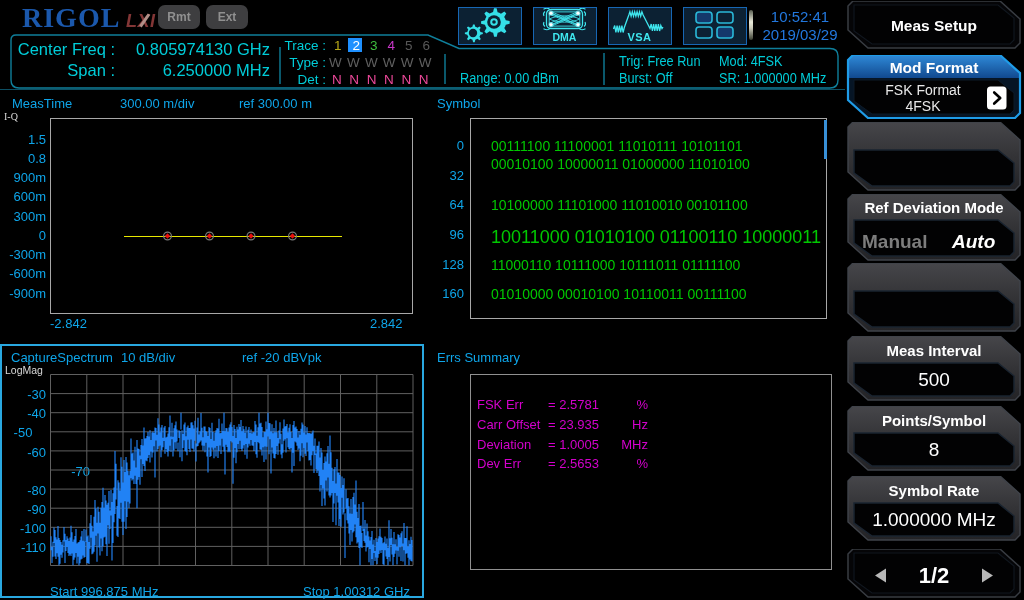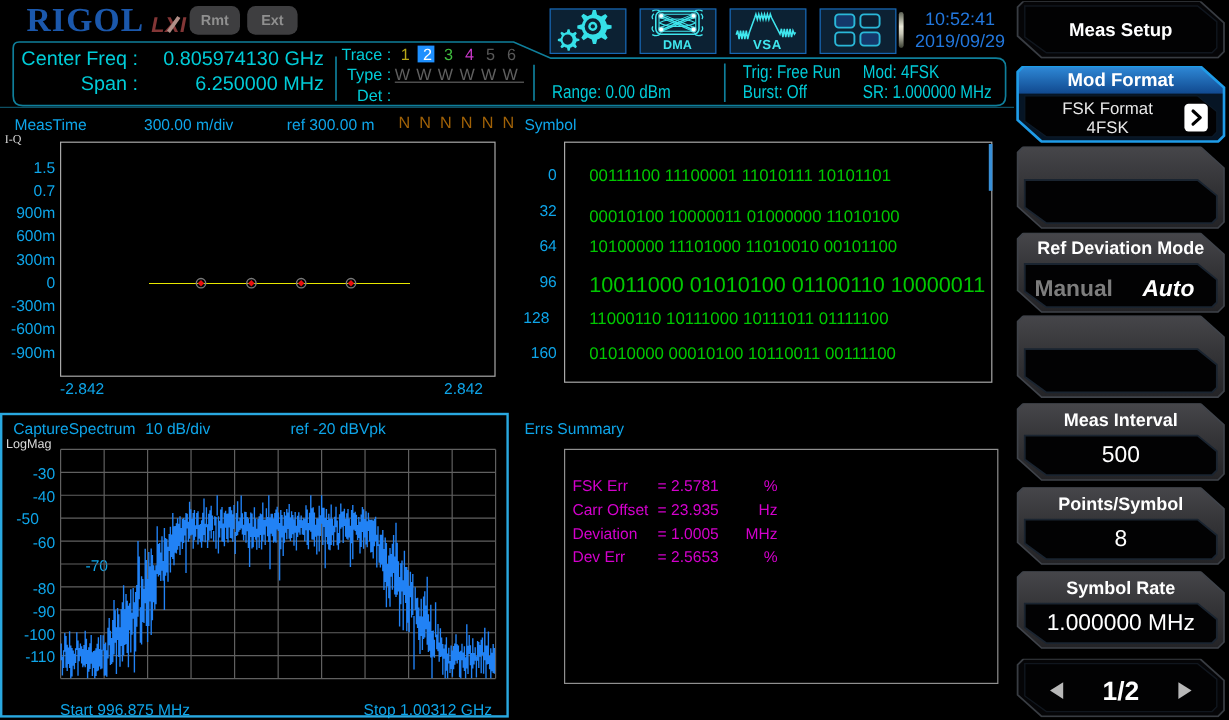--- a/index.html
+++ b/index.html
@@ -33,31 +33,31 @@
 <div class="abs cy" style="left:120px;top:38px;width:150px;height:22px;font-size:16.5px;line-height:22px;text-align:right;">0.805974130 GHz</div>
 <div class="abs cy" style="left:120px;top:59px;width:150px;height:22px;font-size:16.5px;line-height:22px;text-align:right;">6.250000 MHz</div>
 
 <div class="abs cy" style="left:256px;top:38px;width:70px;height:16px;font-size:13.5px;line-height:16px;text-align:right;">Trace :</div>
 <div class="abs cy" style="left:256px;top:55px;width:70px;height:16px;font-size:13.5px;line-height:16px;text-align:right;">Type :</div>
 <div class="abs cy" style="left:256px;top:72px;width:70px;height:16px;font-size:13.5px;line-height:16px;text-align:right;">Det :</div>
 <div class="abs" style="left:347.5px;top:37.5px;width:14px;height:14px;background:#1e90ff;"></div>
 <div class="abs" style="left:331px;top:38px;width:105px;height:16px;font-size:13.5px;line-height:16px;color:#b8b800;">
  <span style="color:#b8a818;padding-left:3px;">1</span><span style="color:#fff;padding-left:11px;">2</span><span style="color:#3fbf3f;padding-left:10px;">3</span><span style="color:#c837c8;padding-left:10px;">4</span><span style="color:#585858;padding-left:10px;">5</span><span style="color:#585858;padding-left:10px;">6</span>
 </div>
-<div class="abs" style="left:328px;top:55px;width:105px;height:16px;font-size:13.5px;line-height:16px;color:#606060;letter-spacing:5.2px;padding-left:1px;text-decoration:underline;">WWWWWW</div>
-<div class="abs" style="left:330px;top:72px;width:105px;height:16px;font-size:13.5px;line-height:16px;color:#a16207;letter-spacing:7.6px;padding-left:2px;margin-top:23px;">NNNNNN</div>
+<div class="abs" style="left:328px;top:55px;width:105px;height:16px;font-size:13.5px;line-height:16px;color:#606060;letter-spacing:5.2px;padding-left:1px;">WWWWWW</div>
+<div class="abs" style="left:330px;top:72px;width:105px;height:16px;font-size:13.5px;line-height:16px;color:#ec4899;letter-spacing:7.6px;padding-left:2px;">NNNNNN</div>
 
 <div class="abs cy" style="left:460px;top:69px;font-size:15.5px;transform:scaleX(0.82);transform-origin:left top;">Range: 0.00 dBm</div>
 <div class="abs cy" style="left:619px;top:52px;font-size:15.5px;transform:scaleX(0.82);transform-origin:left top;">Trig: Free Run</div>
 <div class="abs cy" style="left:619px;top:69px;font-size:15.5px;transform:scaleX(0.82);transform-origin:left top;">Burst: Off</div>
 <div class="abs cy" style="left:719px;top:52px;font-size:15.5px;transform:scaleX(0.82);transform-origin:left top;">Mod: 4FSK</div>
 <div class="abs cy" style="left:719px;top:69px;font-size:15.5px;transform:scaleX(0.82);transform-origin:left top;">SR: 1.000000 MHz</div>
 
 <div class="abs ct" style="left:756px;top:8px;width:88px;font-size:15px;color:#2277dd;">10:52:41</div>
-<div class="abs ct" style="left:756px;top:26px;width:88px;font-size:15px;color:#2277dd;">2019/09/29</div>
+<div class="abs ct" style="left:756px;top:26px;width:88px;font-size:15px;color:#2277dd;">2019/03/29</div>
 
 <div class="abs" style="left:458px;top:7px;width:64px;height:38px;background:#0c2133;border:1.5px solid #1767b4;box-sizing:border-box;">
 <svg width="61" height="35" viewBox="0 0 61 35">
  <g fill="#35e0e8">
   <path id="gear" transform="translate(35,14) scale(1.05)" d="M0 -13 L2.5 -13 L3.4 -9.3 A9.6 9.6 0 0 1 6.6 -7.9 L9.9 -9.9 L11.7 -8.1 L9.7 -4.8 A9.6 9.6 0 0 1 11.2 -1.6 L14.9 -0.9 L14.9 1.6 L11.2 2.5 A9.6 9.6 0 0 1 9.8 5.7 L11.8 9 L10 10.8 L6.7 8.8 A9.6 9.6 0 0 1 3.5 10.3 L2.6 14 L0.1 14 L-0.8 10.3 A9.6 9.6 0 0 1 -4 8.9 L-7.3 10.9 L-9.1 9.1 L-7.1 5.8 A9.6 9.6 0 0 1 -8.6 2.6 L-12.3 1.7 L-12.3 -0.8 L-8.6 -1.7 A9.6 9.6 0 0 1 -7.2 -4.9 L-9.2 -8.2 L-7.4 -10 L-4.1 -8 A9.6 9.6 0 0 1 -0.9 -9.5 Z"></path>
   <circle transform="translate(35,14)" cx="0" cy="0" r="6.8" fill="#0c2133"></circle>
   <circle transform="translate(35,14)" cx="0" cy="0" r="3.8" fill="#35e0e8"></circle>
   <circle transform="translate(35,14)" cx="0" cy="0" r="1.8" fill="#0c2133"></circle>
   <path transform="translate(14,25) scale(0.66)" d="M0 -13 L2.5 -13 L3.4 -9.3 A9.6 9.6 0 0 1 6.6 -7.9 L9.9 -9.9 L11.7 -8.1 L9.7 -4.8 A9.6 9.6 0 0 1 11.2 -1.6 L14.9 -0.9 L14.9 1.6 L11.2 2.5 A9.6 9.6 0 0 1 9.8 5.7 L11.8 9 L10 10.8 L6.7 8.8 A9.6 9.6 0 0 1 3.5 10.3 L2.6 14 L0.1 14 L-0.8 10.3 A9.6 9.6 0 0 1 -4 8.9 L-7.3 10.9 L-9.1 9.1 L-7.1 5.8 A9.6 9.6 0 0 1 -8.6 2.6 L-12.3 1.7 L-12.3 -0.8 L-8.6 -1.7 A9.6 9.6 0 0 1 -7.2 -4.9 L-9.2 -8.2 L-7.4 -10 L-4.1 -8 A9.6 9.6 0 0 1 -0.9 -9.5 Z"></path>
   <circle transform="translate(14,25)" cx="0" cy="0" r="4.2" fill="#0c2133"></circle>
@@ -112,21 +112,21 @@
 </svg>
 </div>
 <div class="abs" style="left:749px;top:10px;width:4px;height:30px;border-radius:2px;background:linear-gradient(180deg,#5a5f52,#e8e8d8 40%,#c8c8b8 60%,#3a3f32);"></div>
 
 <div class="abs lab" style="left:12px;top:96px;">MeasTime</div>
 <div class="abs lab" style="left:120px;top:96px;">300.00 m/div</div>
 <div class="abs lab" style="left:239px;top:96px;">ref 300.00 m</div>
 <div class="abs" style="left:4px;top:111px;font-size:10px;color:#d8d8d8;font-family:'Liberation Serif',serif;">I-Q</div>
 <div class="abs" style="left:50px;top:118px;width:363px;height:196px;border:1px solid #a8a8a8;box-sizing:border-box;"></div>
 <div class="abs lab rt" style="left:0px;top:132px;width:46px;">1.5</div>
-<div class="abs lab rt" style="left:0px;top:151px;width:46px;">0.7</div>
+<div class="abs lab rt" style="left:0px;top:151px;width:46px;">0.8</div>
 <div class="abs lab rt" style="left:0px;top:170px;width:46px;">900m</div>
 <div class="abs lab rt" style="left:0px;top:189px;width:46px;">600m</div>
 <div class="abs lab rt" style="left:0px;top:209px;width:46px;">300m</div>
 <div class="abs lab rt" style="left:0px;top:228px;width:46px;">0</div>
 <div class="abs lab rt" style="left:0px;top:247px;width:46px;">-300m</div>
 <div class="abs lab rt" style="left:0px;top:266px;width:46px;">-600m</div>
 <div class="abs lab rt" style="left:0px;top:286px;width:46px;">-900m</div>
 <div class="abs lab" style="left:50px;top:316px;">-2.842</div>
 <div class="abs lab" style="left:370px;top:316px;">2.842</div>
 <svg class="abs" style="left:0;top:0;" width="430" height="340" viewBox="0 0 430 340">
@@ -145,24 +145,24 @@
  </g>
 </svg>
 
 <div class="abs lab" style="left:437px;top:96px;">Symbol</div>
 <div class="abs" style="left:470px;top:118px;width:357px;height:201px;border:1px solid #a8a8a8;box-sizing:border-box;"></div>
 <div class="abs" style="left:824px;top:119.5px;width:3px;height:39px;background:#3890d8;"></div>
 <div class="abs lab rt" style="left:430px;top:138px;width:34px;">0</div>
 <div class="abs lab rt" style="left:430px;top:168px;width:34px;">32</div>
 <div class="abs lab rt" style="left:430px;top:197px;width:34px;">64</div>
 <div class="abs lab rt" style="left:430px;top:227px;width:34px;">96</div>
-<div class="abs lab rt" style="left:430px;top:257px;width:34px;text-align:center;">128</div>
+<div class="abs lab rt" style="left:430px;top:257px;width:34px;">128</div>
 <div class="abs lab rt" style="left:430px;top:286px;width:34px;">160</div>
 <div class="abs" style="left:491px;top:138px;font-size:14px;color:#00c800;">00111100 11100001 11010111 10101101</div>
-<div class="abs" style="left:491px;top:172px;font-size:14px;color:#00c800;">00010100 10000011 01000000 11010100</div>
+<div class="abs" style="left:491px;top:156px;font-size:14px;color:#00c800;">00010100 10000011 01000000 11010100</div>
 <div class="abs" style="left:491px;top:197px;font-size:14px;color:#00c800;">10100000 11101000 11010010 00101100</div>
 <div class="abs" style="left:491px;top:227px;font-size:18px;color:#00c800;">10011000 01010100 01100110 10000011</div>
 <div class="abs" style="left:491px;top:257px;font-size:14px;color:#00c800;">11000110 10111000 10111011 01111100</div>
 <div class="abs" style="left:491px;top:286px;font-size:14px;color:#00c800;">01010000 00010100 10110011 00111100</div>
 
 <div class="abs" style="left:0px;top:344px;width:424px;height:254px;border:2.5px solid #29a8e0;box-sizing:border-box;background:#000;"></div>
 <div class="abs lab" style="left:11px;top:350px;">CaptureSpectrum</div>
 <div class="abs lab" style="left:121px;top:350px;">10 dB/div</div>
 <div class="abs lab" style="left:242px;top:350px;">ref -20 dBVpk</div>
 <div class="abs" style="left:5px;top:364px;font-size:10.5px;color:#d8d8d8;">LogMag</div>

